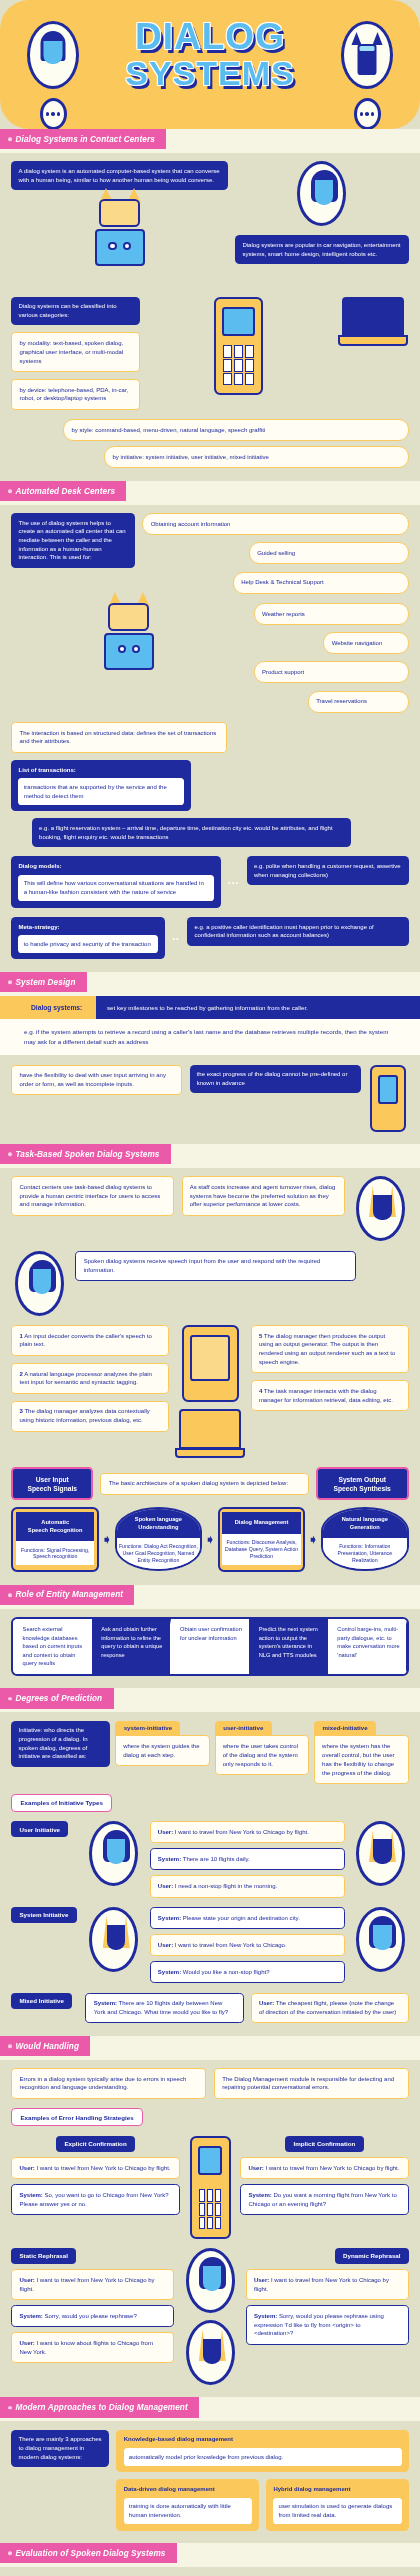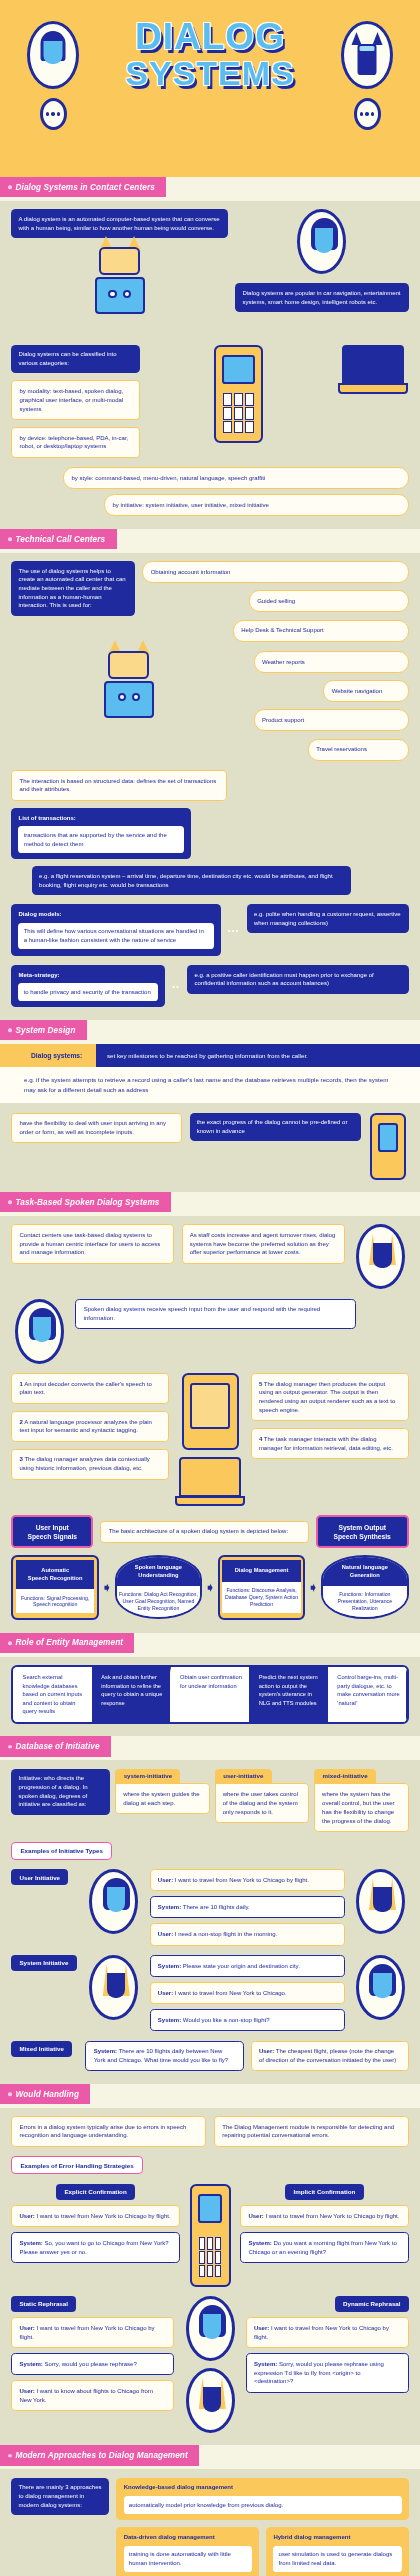--- a/index.html
+++ b/index.html
@@ -10,21 +10,22 @@
     color: #1f2a9e;
     -webkit-font-smoothing: antialiased;
   }
   .page { width: 420px; position: relative; overflow: hidden; }
 
   
   .header {
     background: #fbc95b;
     padding: 9.3px 0 7.2px;
     position: relative;
-    height: 177px;
+    height: 129px;
+    border-radius: 29px;
   }
   .title-wrap { text-align: center; padding-top: 9.3px; }
   .title-line {
     font-size: 37px;
     font-weight: bold;
     letter-spacing: 1px;
     line-height: 0.95;
     color: #5bbcf0;
     -webkit-text-stroke: 0px;
     text-shadow:
@@ -281,21 +282,21 @@
             <div class="kb"></div>
           </div>
       </div>
     </div>
 
     <div class="bx white-y pill mt18" style="margin-left:52px;">by style: command-based, menu-driven, natural language, speech graffiti</div>
     <div class="bx white-y pill mt10" style="margin-left:93px;">by initiative: system initiative, user initiative, mixed initiative</div>
   </div>
 
   <div class="band">
-    <span class="section-tag">Technical Call Centers</span>
+    <span class="section-tag">Automated Desk Centers</span>
   </div>
   <div class="sec">
     <div class="row">
       <div style="flex:0 0 124px;">
         <div class="bx blue">The use of dialog systems helps to create an automated call center that can mediate between the caller and the information as a human-human interaction. This is used for:</div>
       </div>
       <div style="flex:1;">
         <div class="bx white-y pill">Obtaining account information</div>
         <div class="bx white-y pill mt14" style="margin-left:40%;">Guided selling</div>
         <div class="bx white-y pill mt14" style="margin-left:34%;">Help Desk &amp; Technical Support</div>
@@ -506,21 +507,21 @@
     <div class="chev-row">
       <div class="chev w">Search external knowledge databases based on current inputs and context to obtain query results</div>
       <div class="chev b">Ask and obtain further information to refine the query to obtain a unique response</div>
       <div class="chev w">Obtain user confirmation for unclear information</div>
       <div class="chev b">Predict the next system action to output the system's utterance in NLG and TTS modules</div>
       <div class="chev w">Control barge-ins, multi-party dialogue, etc. to make conversation more 'natural'</div>
     </div>
   </div>
 
   <div class="band">
-    <span class="section-tag">Database of Initiative</span>
+    <span class="section-tag">Degrees of Prediction</span>
   </div>
   <div class="sec">
     <div class="grid4">
       <div class="bx blue">Initiative: who directs the progression of a dialog. In spoken dialog, degrees of initiative are classified as:</div>
       <div class="tabbox" style="margin-top:0;">
         <div class="tab-label">system-initiative</div>
         <div class="tab-body">where the system guides the dialog at each step.</div>
       </div>
       <div class="tabbox" style="margin-top:0;">
         <div class="tab-label">user-initiative</div>

